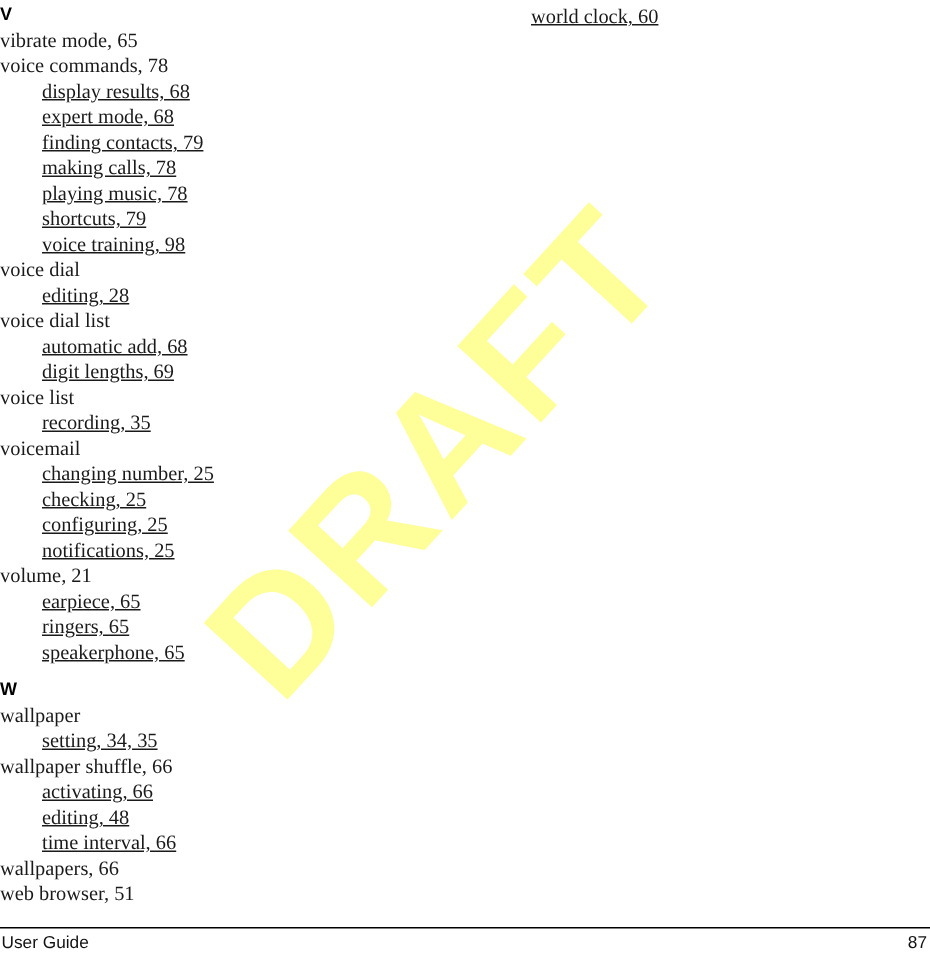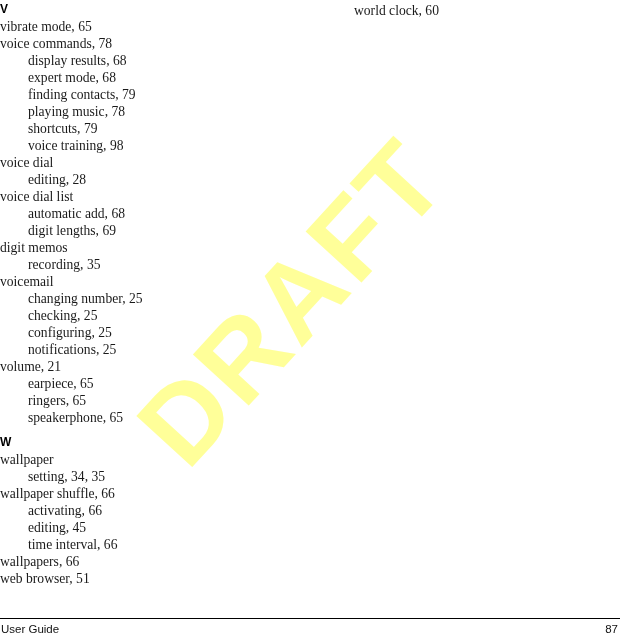--- a/index.html
+++ b/index.html
@@ -77,21 +77,21 @@
   }
 
   .entry {
     font-size: 13.6px;
     line-height: 17px;
     white-space: nowrap;
     margin: 0;
     padding: 0;
   }
   .entry.level1 { margin-left: 0px; }
-  .entry.level2 { margin-left: 28px; }
+  .entry.level2 { margin-left: 28px; text-decoration: underline; }
 
   
   #page-footer {
     position: absolute;
     left: 0;
     bottom: 0;
     width: 620px;
     height: 30px;
     z-index: 2;
     font-family: "Liberation Sans", "DejaVu Sans", sans-serif;
@@ -136,47 +136,48 @@
 
 <div id="index-body">
   <div class="index-column" id="column-left">
       <div class="letter-group">
         <div class="letter-heading">V</div>
         <div class="entry level1">vibrate mode, 65</div>
         <div class="entry level1">voice commands, 78</div>
         <div class="entry level2">display results, 68</div>
         <div class="entry level2">expert mode, 68</div>
         <div class="entry level2">finding contacts, 79</div>
+        <div class="entry level2">making calls, 78</div>
         <div class="entry level2">playing music, 78</div>
         <div class="entry level2">shortcuts, 79</div>
         <div class="entry level2">voice training, 98</div>
         <div class="entry level1">voice dial</div>
         <div class="entry level2">editing, 28</div>
         <div class="entry level1">voice dial list</div>
         <div class="entry level2">automatic add, 68</div>
         <div class="entry level2">digit lengths, 69</div>
-        <div class="entry level1">digit memos</div>
+        <div class="entry level1">voice list</div>
         <div class="entry level2">recording, 35</div>
         <div class="entry level1">voicemail</div>
         <div class="entry level2">changing number, 25</div>
         <div class="entry level2">checking, 25</div>
         <div class="entry level2">configuring, 25</div>
         <div class="entry level2">notifications, 25</div>
         <div class="entry level1">volume, 21</div>
         <div class="entry level2">earpiece, 65</div>
         <div class="entry level2">ringers, 65</div>
         <div class="entry level2">speakerphone, 65</div>
       </div>
       <div class="letter-group">
         <div class="letter-heading">W</div>
         <div class="entry level1">wallpaper</div>
         <div class="entry level2">setting, 34, 35</div>
         <div class="entry level1">wallpaper shuffle, 66</div>
         <div class="entry level2">activating, 66</div>
-        <div class="entry level2">editing, 45</div>
+        <div class="entry level2">editing, 48</div>
         <div class="entry level2">time interval, 66</div>
         <div class="entry level1">wallpapers, 66</div>
         <div class="entry level1">web browser, 51</div>
       </div>
     </div>
   <div class="index-column" id="column-right">
       <div class="letter-group">
         <div class="entry level2">world clock, 60</div>
       </div>
     </div>

